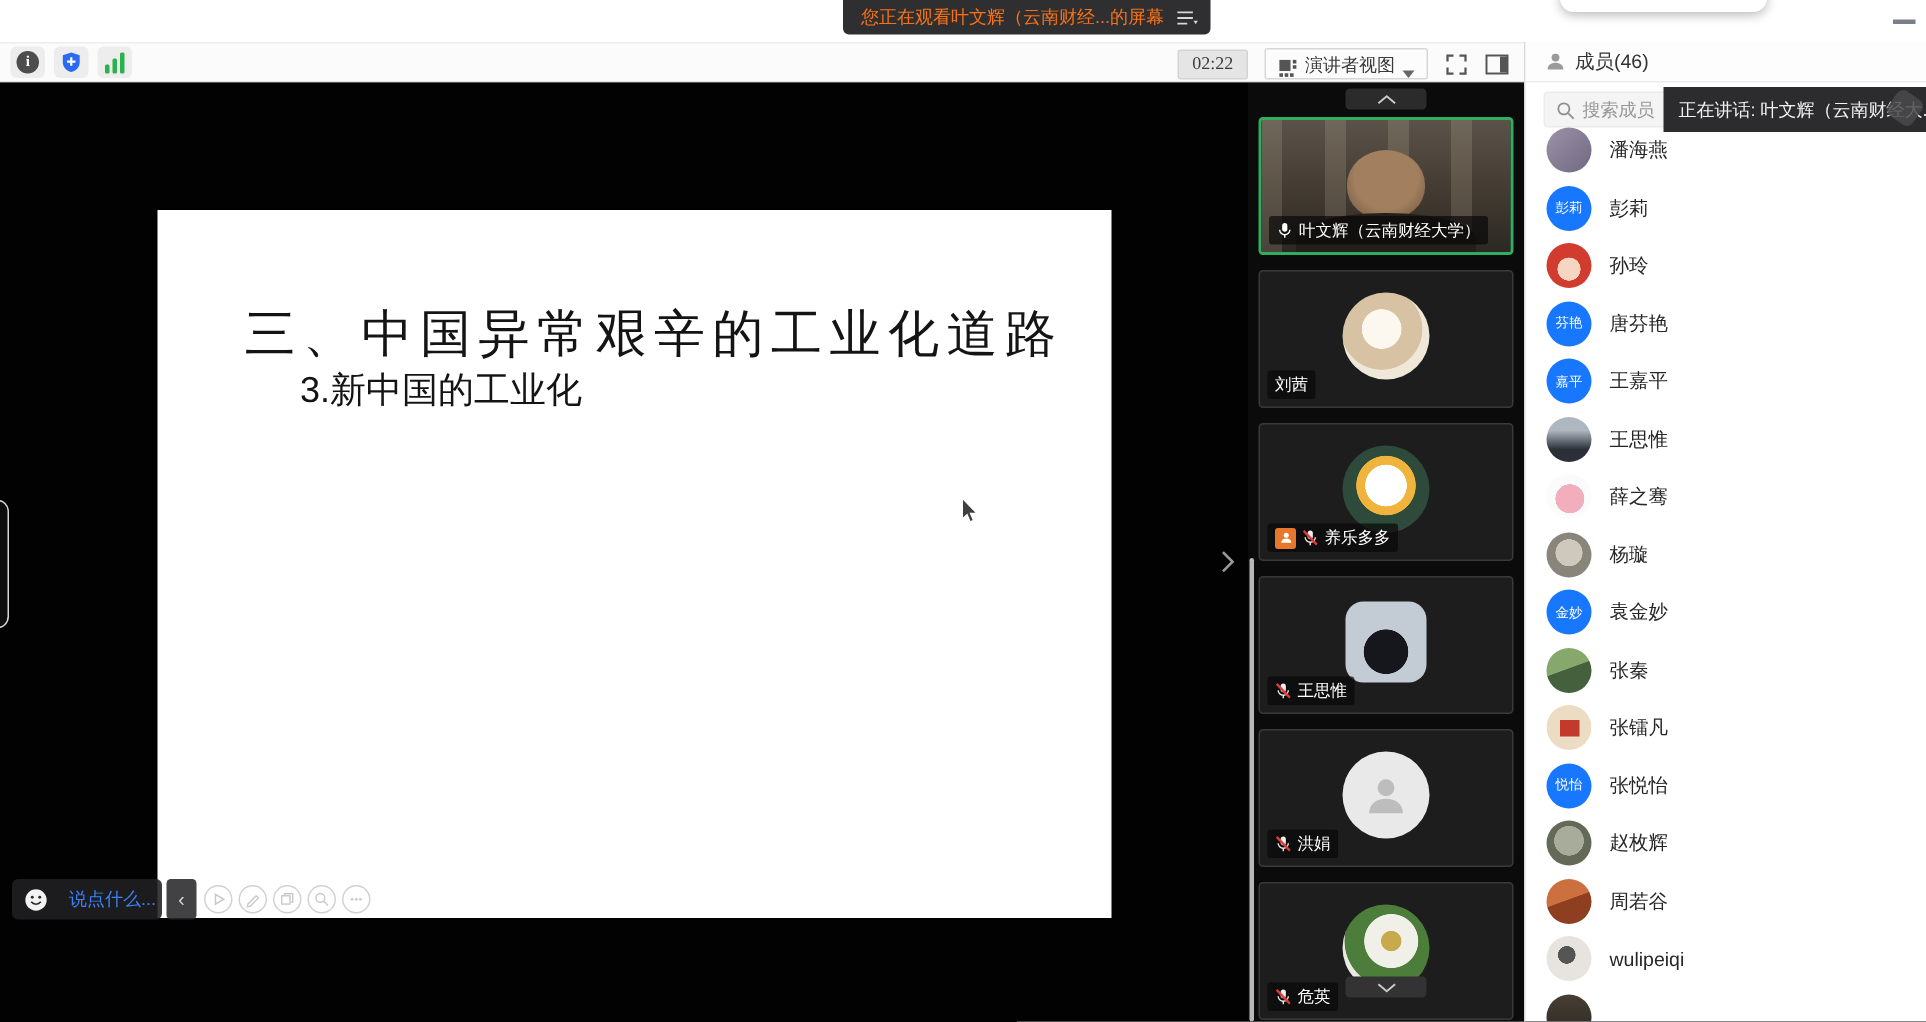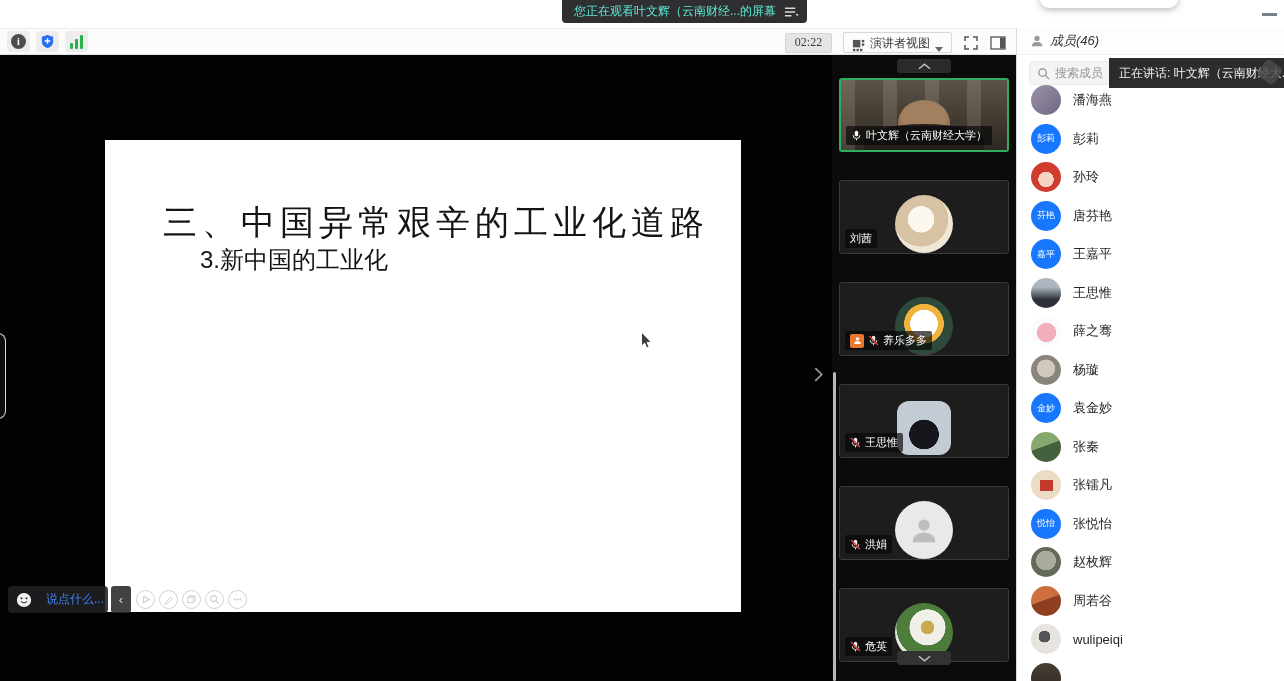--- a/index.html
+++ b/index.html
@@ -4,21 +4,21 @@
 <style>
   * { margin:0; padding:0; box-sizing:border-box; }
   html,body { width:1284px; height:681px; overflow:hidden; }
   body { font-family:"Liberation Sans","DejaVu Sans",sans-serif; }
   .app { position:relative; width:1284px; height:681px; background:#000; }
 
   
   .topbar { position:absolute; left:0; top:0; width:1284px; height:28px; background:#fff; }
   .watch-pill { position:absolute; left:562px; top:0; height:23px; padding:0 8px 0 12px;
     background:#2f2f31; border-radius:0 0 4px 4px; display:flex; align-items:center; gap:8px; }
-  .watch-text { color:#5eead4; font-size:12px; white-space:nowrap; }
+  .watch-text { color:#f97316; font-size:12px; white-space:nowrap; }
   .float-shadow { position:absolute; left:1040px; top:-10px; width:138px; height:18px;
     background:#fff; border-radius:9px; box-shadow:0 2px 7px rgba(0,0,0,.28); }
   .min-dash { position:absolute; left:1262px; top:13px; width:15px; height:3px; background:#7a8089; }
 
   
   .toolbar { position:absolute; left:0; top:28px; width:1016px; height:27px; background:#fbfbfb;
     border-top:1px solid #ededed; border-bottom:1px solid #e2e2e2; }
   .tb-left { position:absolute; left:7px; top:2px; display:flex; gap:6px; }
   .tb-btn { width:23px; height:21px; background:#ededed; border-radius:4px;
     display:flex; align-items:center; justify-content:center; }
@@ -60,21 +60,21 @@
   .f-ic { width:19px; height:19px; border:1px solid #d2d2d2; border-radius:50%; background:rgba(255,255,255,.55);
     display:flex; align-items:center; justify-content:center; }
   .cursor { position:absolute; left:640px; top:276px; }
 
   
   .strip { position:absolute; left:832px; top:55px; width:184px; height:626px; background:#0b0b0b; }
   .strip-scrollthumb { position:absolute; left:1px; top:317px; width:3px; height:309px; background:#b8b8b8; border-radius:2px; }
   .chev-tab { position:absolute; left:65px; width:54px; height:14px; background:#2b2b2b; border-radius:3px;
     display:flex; align-items:center; justify-content:center; z-index:5; }
   .chev-up { top:4px; } .chev-dn { top:596px; background:#333; }
-  .tile { position:absolute; left:7px; width:170px; height:74px; background:#1d1d1d;
+  .tile { position:absolute; left:7px; width:170px; height:92px; background:#1d1d1d;
     border:1px solid #3a3a3a; border-radius:3px; overflow:hidden; }
   .tile.active { border:2px solid var(--speaker-green,#2fae5f); }
   .t1{top:23px} .t2{top:125px} .t3{top:227px} .t4{top:329px} .t5{top:431px} .t6{top:533px}
   .tile-label { position:absolute; left:5px; bottom:5px; background:rgba(8,8,8,.68); border-radius:2px;
     padding:2px 5px; display:flex; align-items:center; gap:4px; color:#fff; font-size:11px; white-space:nowrap; max-width:158px; }
   .host-badge { width:14px; height:14px; background:var(--host-orange,#e8772e); border-radius:2px;
     display:flex; align-items:center; justify-content:center; }
   .t-av { position:absolute; left:50%; top:14px; transform:translateX(-50%); width:58px; height:58px; border-radius:50%; }
   .video-feed { position:absolute; inset:0;
     background:linear-gradient(180deg,#5a5349 0%,#473f35 45%,#2c2823 100%); }
@@ -88,21 +88,21 @@
   .av-cartoon { background:radial-gradient(circle at 50% 46%,#ffffff 0 32%,#f0b33c 33% 46%,#2e4a3a 47% 72%,#923b86 73%); }
   .av-sil-sq { position:absolute; left:50%; top:16px; transform:translateX(-50%); width:54px; height:54px; border-radius:12px;
     background:radial-gradient(circle at 50% 62%,#15171c 0 34%,#c3ccd4 35%); }
   .av-default { background:#e9e9e9; display:flex; align-items:center; justify-content:center; }
   .av-flower { background:radial-gradient(circle at 56% 42%,#c8a94e 0 14%,#f0efe8 15% 38%,#4d7d3a 39% 66%,#e9e9e4 67%); }
 
   
   .panel { position:absolute; left:1016px; top:28px; width:268px; height:653px; background:#fff;
     border-left:1px solid #d9d9d9; overflow:hidden; }
   .p-header { height:27px; border-bottom:1px solid #ececec; display:flex; align-items:center; gap:6px; padding-left:13px;
-    font-size:13px; color:#333; background:#fdfdfd;font-style:italic; }
+    font-size:13px; color:#333; background:#fdfdfd; }
   .p-search { position:absolute; left:12px; top:33px; width:244px; height:24px; background:#f4f4f4;
     border:1px solid #ebebeb; border-radius:3px; display:flex; align-items:center; gap:5px; padding:0 7px; }
   .p-search input { border:none; outline:none; background:transparent; font-size:12px; color:#444; width:180px;
     font-family:"Liberation Sans","DejaVu Sans",sans-serif; }
   .p-search input::placeholder { color:#979797; }
   .p-banner { position:absolute; left:92px; top:30px; width:176px; height:30px; background:#2c2c2e; z-index:6;
     display:flex; align-items:center; color:#f2f2f2; font-size:12px; padding-left:10px; white-space:nowrap; overflow:hidden; }
   .p-banner-ic { position:absolute; right:5px; top:4px; width:20px; height:20px; background:#4a4a4c;
     border-radius:5px; transform:rotate(35deg); opacity:.85; }
   .p-list { position:absolute; left:0; top:53px; right:0; bottom:0; }

